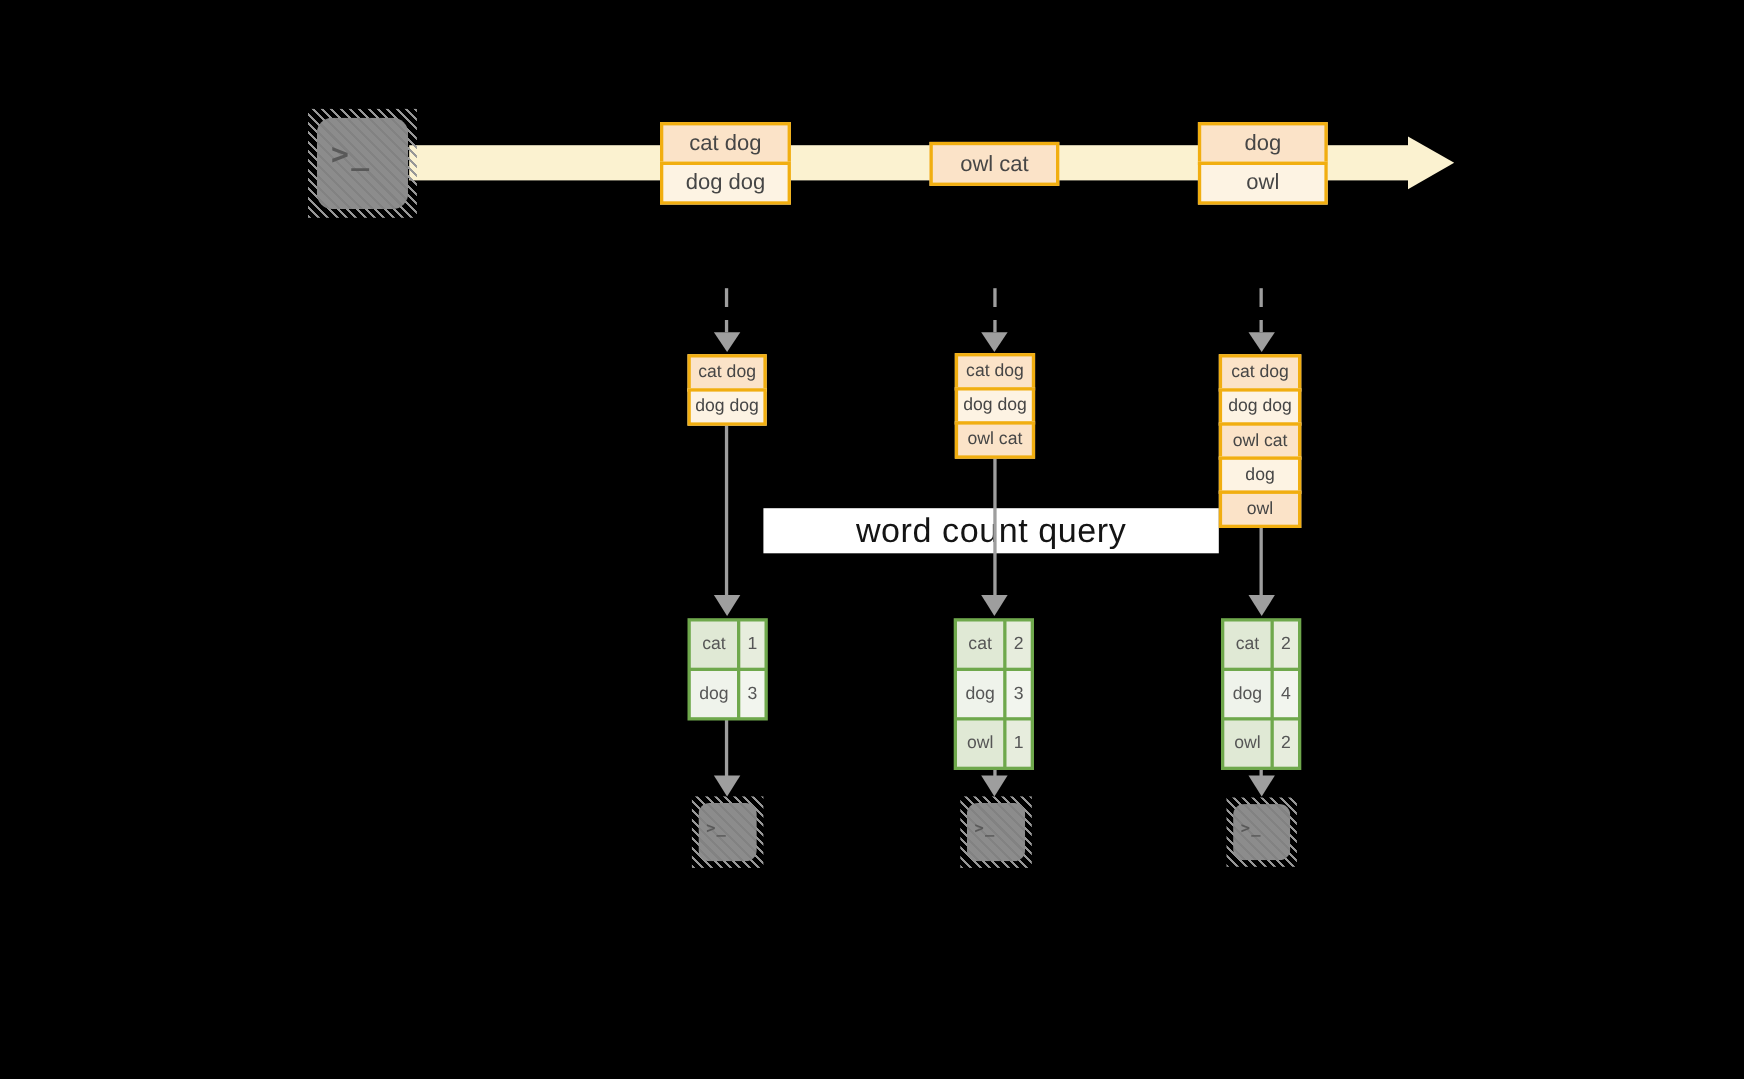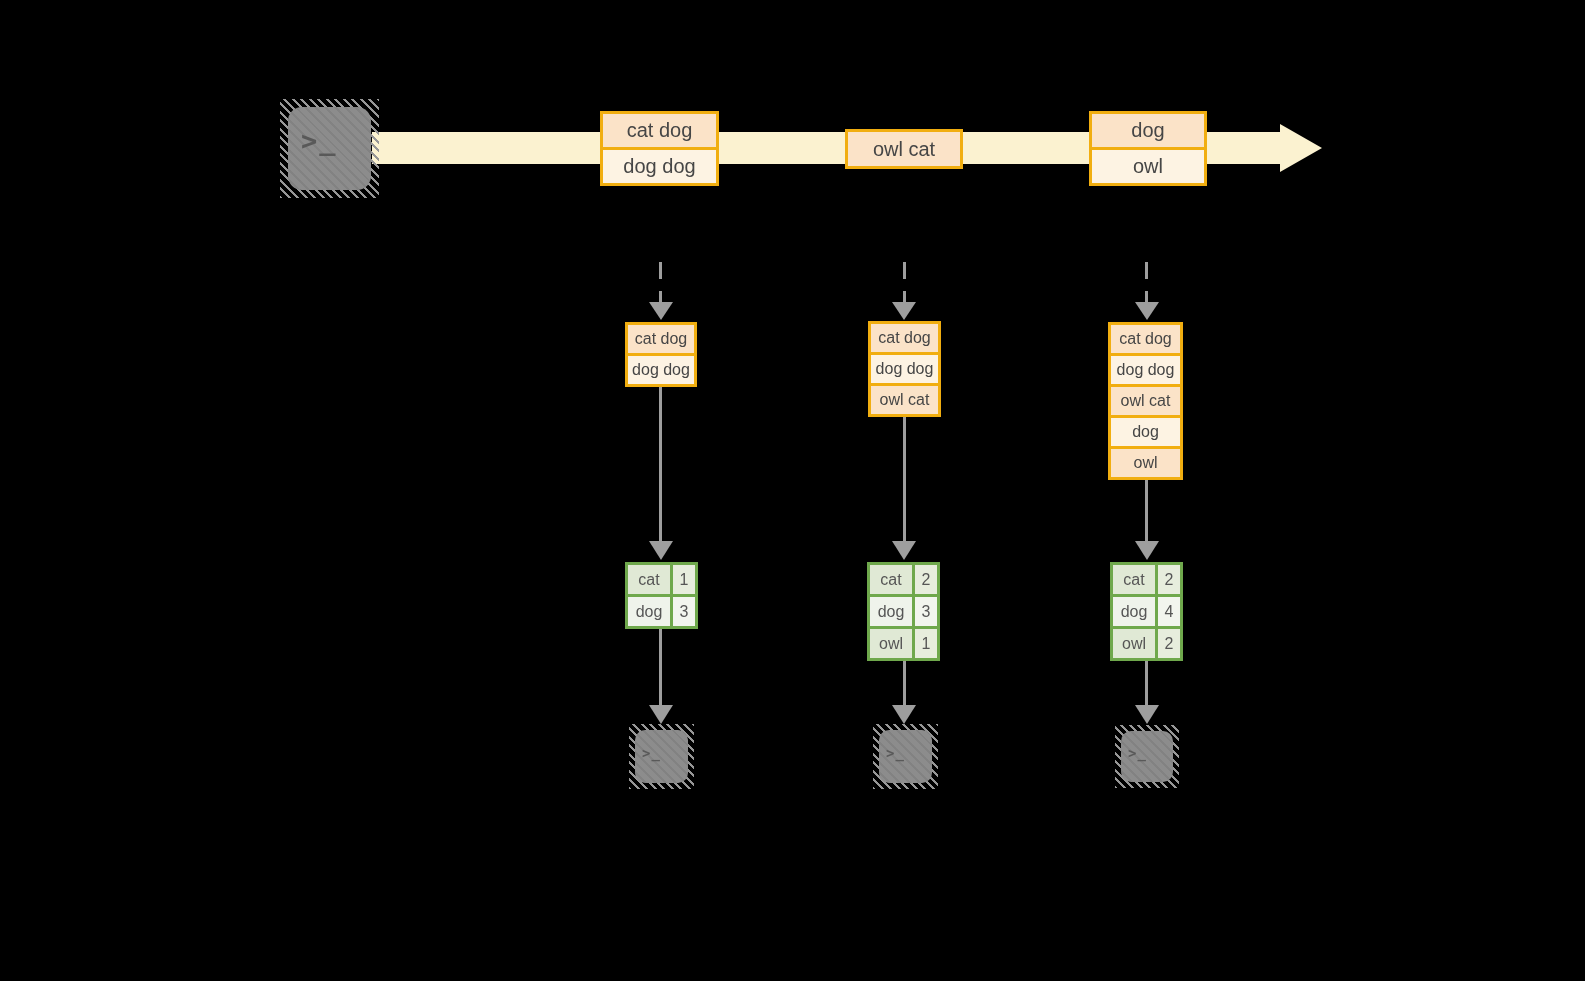--- a/index.html
+++ b/index.html
@@ -61,21 +61,21 @@
     position:absolute;left:694px;top:462px;width:414px;height:41px;background:#FFFFFF;
     display:flex;align-items:center;justify-content:center;z-index:1;
     font-size:31px;font-weight:300;color:#141414;letter-spacing:0.5px;
   }
   
   .gtable{
     position:absolute;top:562px;background:#6FA84C;padding:3px;z-index:3;
     display:grid;grid-template-columns:42px 22px;gap:3px;
   }
   .gcell{
-    height:29px;display:flex;align-items:center;justify-content:center;
+    height:42px;display:flex;align-items:center;justify-content:center;
     font-size:16px;color:#565656;
   }
   .gdark{background:#E0E9D5;}
   .glight{background:#EFF3EB;}
   .gdark.gnum{background:#E7EDDD;}
   .glight.gnum{background:#F2F5EE;}
 </style>
 </head>
 <body>
 
@@ -121,20 +121,21 @@
     <div class="erow erow-sm fill-dark">owl cat</div>
   </div>
   <div class="ebox" style="left:1108px;top:322px;width:75px;">
     <div class="erow erow-sm fill-dark">cat dog</div>
     <div class="erow erow-sm fill-light">dog dog</div>
     <div class="erow erow-sm fill-dark">owl cat</div>
     <div class="erow erow-sm fill-light">dog</div>
     <div class="erow erow-sm fill-dark">owl</div>
   </div>
 
+  <div class="qlabel">word count query</div>
 
   <div class="vline" style="left:659px;top:387px;height:155px;"></div>
   <div class="ahead" style="left:649px;top:541px;"></div>
   <div class="vline" style="left:903px;top:417px;height:125px;"></div>
   <div class="ahead" style="left:892px;top:541px;"></div>
   <div class="vline" style="left:1145px;top:480px;height:62px;"></div>
   <div class="ahead" style="left:1135px;top:541px;"></div>
 
   <div class="gtable" style="left:625px;">
     <div class="gcell gdark">cat</div>

